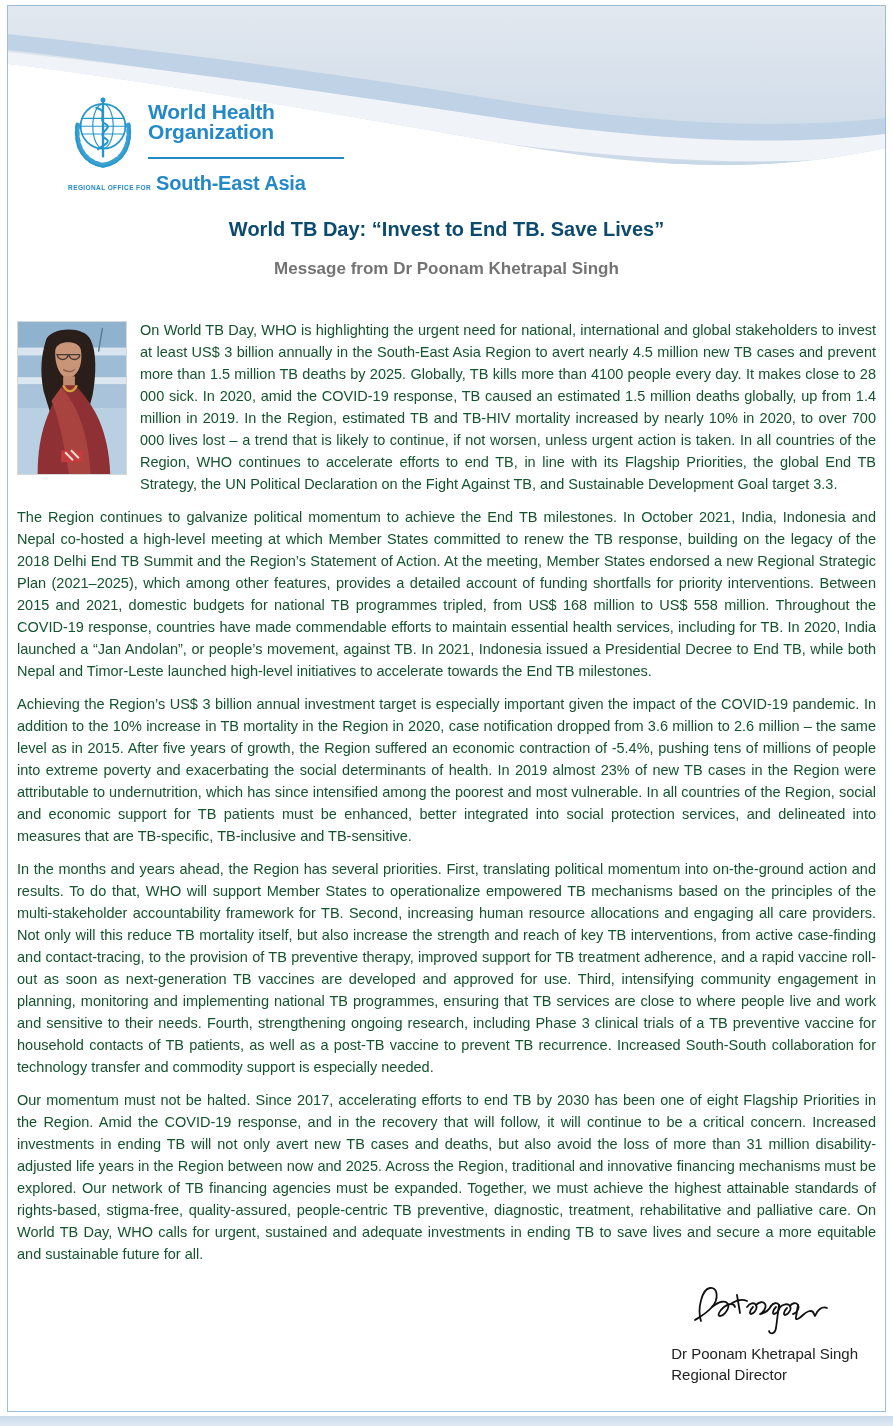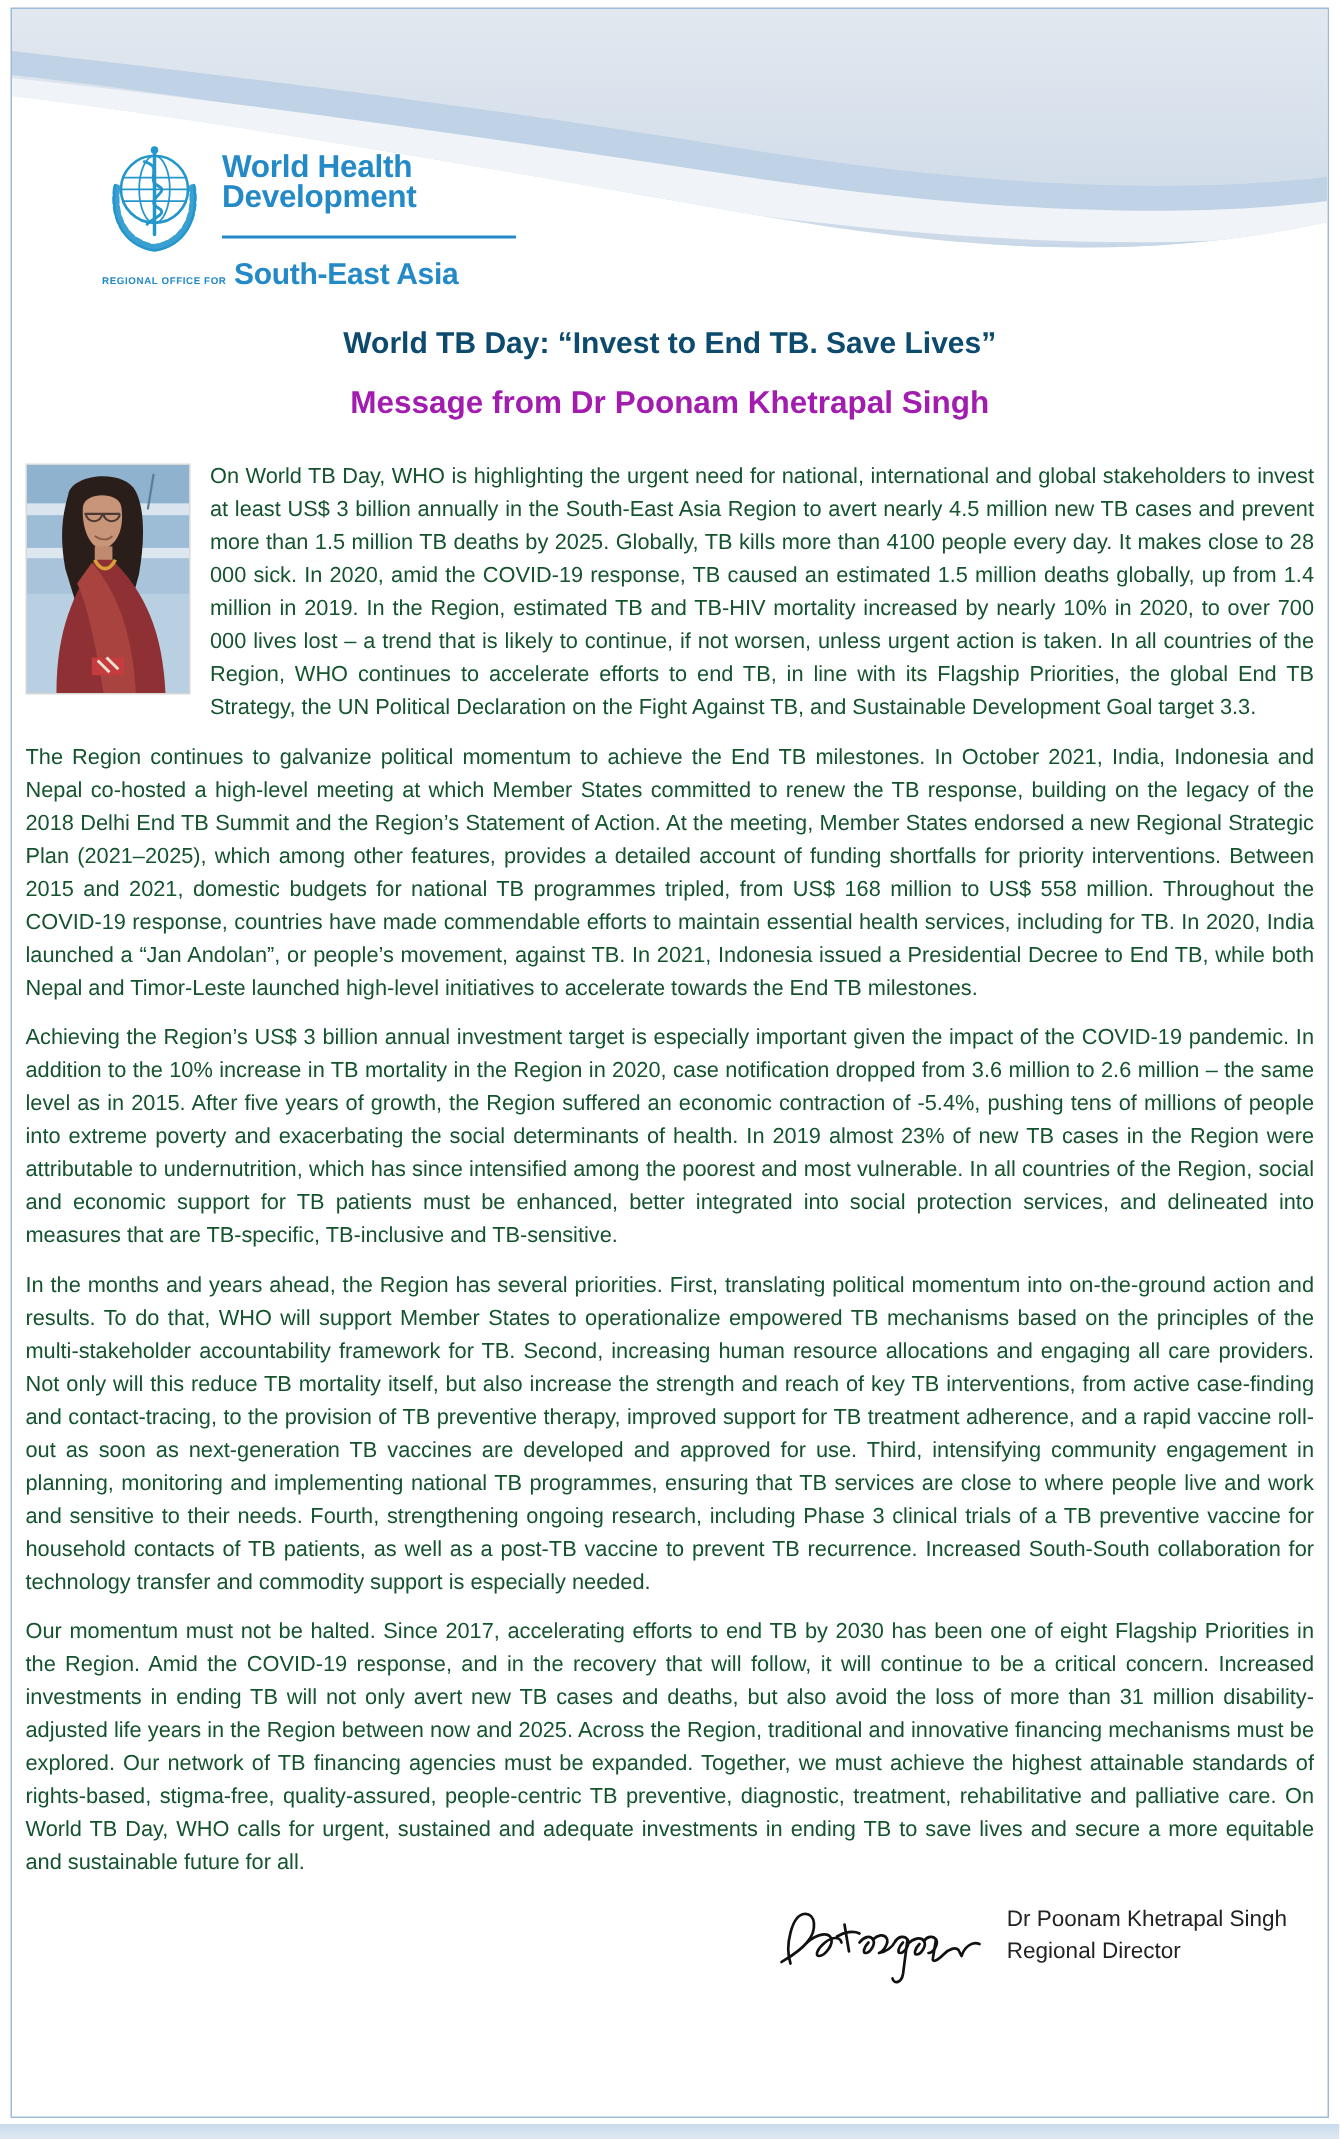--- a/index.html
+++ b/index.html
@@ -55,41 +55,41 @@
     color:#2389c7;font-weight:bold;font-size:20px;letter-spacing:-0.2px;
     width:196px;white-space:nowrap;
   }
   
   .content{position:relative;padding:212px 9px 0 9px;}
   .doc-title{
     text-align:center;color:#0c4a6e;font-weight:bold;font-size:20px;
     margin:0 0 15px 0;
   }
   .doc-subtitle{
-    text-align:center;color:#a21caf;font-weight:bold;font-size:21px;
-    line-height:25px;margin:0 0 26px 0;
+    text-align:center;color:#737373;font-weight:bold;font-size:17px;
+    line-height:25px;margin:0 0 38px 0;
   }
   
   .body-text{color:#14532d;font-size:14.5px;line-height:22px;text-align:justify;}
   .body-text p{margin:0 0 11px 0;}
   .photo{
     float:left;
     width:110px;height:154px;
     margin:2px 13px 4px 0;
     border:1px solid #d8d8d8;
     box-sizing:border-box;
   }
   .photo svg{display:block;width:100%;height:100%;}
   
   .sig-wrap{
     margin-top:16px;
     display:flex;flex-direction:column;align-items:flex-end;
     padding-right:18px;
   }
-  .sig-inner{display:flex;flex-direction:row;align-items:flex-start;}
+  .sig-inner{display:flex;flex-direction:column;align-items:flex-start;}
   .sig-image{width:160px;height:56px;margin:0 auto 6px auto;}
   .sig-lines{font-size:15px;line-height:21px;color:#222222;text-align:left;}
   
   .bottom-strip{
     position:absolute;left:0;right:0;bottom:0;height:10px;
     background:linear-gradient(#c9daeb,#dfe9f3);
   }
 </style>
 </head>
 <body>
@@ -125,21 +125,21 @@
         <ellipse cx="36" cy="31" rx="10.5" ry="23" stroke-width="1.2"></ellipse>
         <path d="M14.5,23 H57.5 M13,31 H59 M14.5,39 H57.5" stroke-width="1.2"></path>
 
         <path d="M36,3 V62" stroke-width="2.4"></path>
         <path d="M29,12 C43,16 29,24 39,29 C47,33 28,38 39,44 C46,48 32,52 31,55" stroke-width="2"></path>
       </g>
       <circle cx="36" cy="4" r="2.6" fill="#2596cc"></circle>
     </svg>
     <div class="org-name">
       <div>World Health</div>
-      <div>Development</div>
+      <div>Organization</div>
     </div>
     <div class="divider"></div>
     <div class="office-row">
       <span class="office-prefix">REGIONAL OFFICE FOR</span>
       <span class="office-name">South-East Asia</span>
     </div>
   </div>
 
   <div class="content">
     <h1 class="doc-title">World TB Day: “Invest to End TB. Save Lives”</h1>

